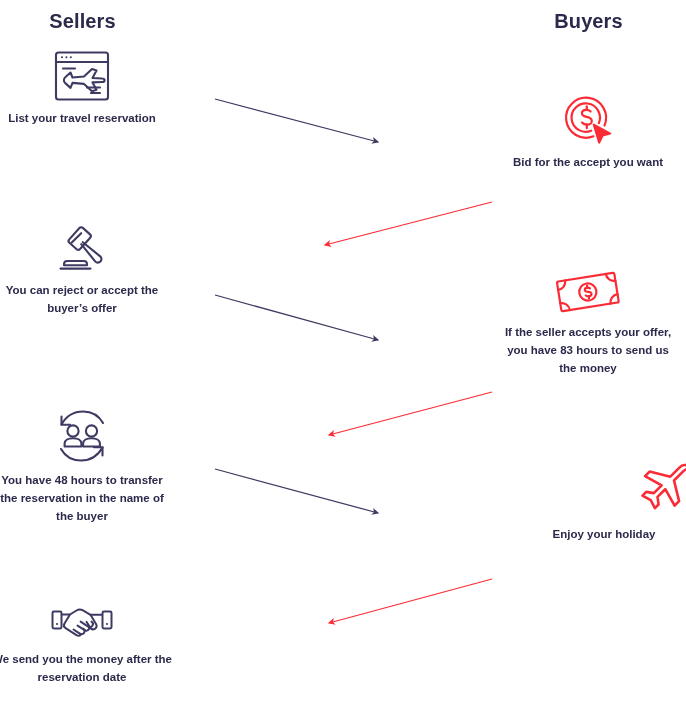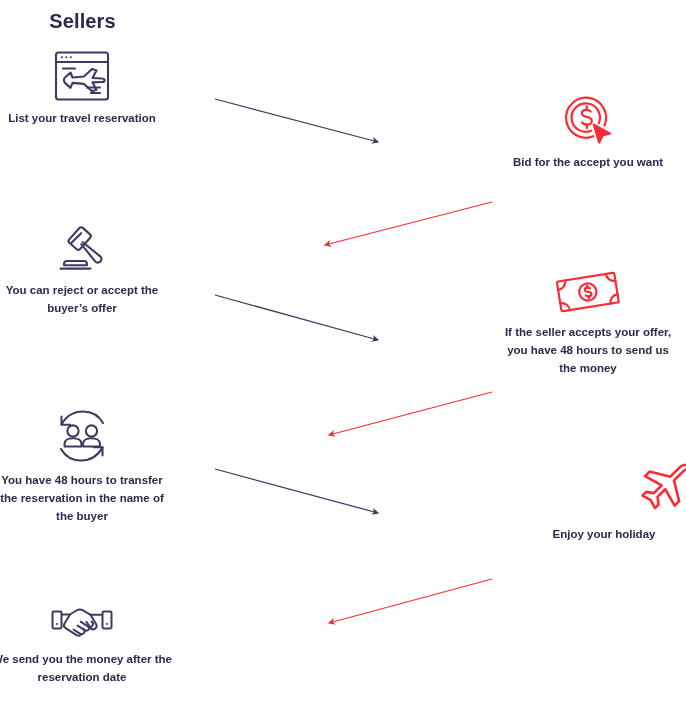--- a/index.html
+++ b/index.html
@@ -61,20 +61,21 @@
     pointer-events: none;
   }
 </style>
 </head>
 <body>
 
 <div class="stage">
 
   <div class="col-title" id="sellers-title">Sellers</div>
 
+  <div class="col-title" id="buyers-title">Buyers</div>
 
   <div class="step" style="left:-8px; top:50px;">
     <span class="step-icon">
       <svg width="58" height="52" viewBox="0 0 58 52" fill="none" stroke="#3e3b63" stroke-width="2.1" stroke-linecap="round" stroke-linejoin="round">
         <rect x="3" y="2.5" width="52" height="47" rx="2.5"></rect>
         <line x1="3" y1="12" x2="55" y2="12"></line>
         <circle cx="9" cy="7.3" r="1.05" fill="#3e3b63" stroke="none"></circle>
         <circle cx="13.4" cy="7.3" r="1.05" fill="#3e3b63" stroke="none"></circle>
         <circle cx="17.8" cy="7.3" r="1.05" fill="#3e3b63" stroke="none"></circle>
         <line x1="10" y1="18.5" x2="22" y2="18.5"></line>
@@ -164,21 +165,21 @@
           <path d="M64 28.8 C59.3 28.8 55.6 32.4 55.6 37"></path>
           <circle cx="35" cy="22" r="8.6"></circle>
           <path d="M37.6 18.6 C36.9 17.9 35.9 17.5 34.9 17.6 C33.4 17.7 32.3 18.5 32.3 19.7
                    C32.3 20.9 33.5 21.5 35.2 21.8 C37.1 22.2 38.3 22.8 38.3 24.2
                    C38.3 25.5 37 26.4 35.4 26.4 C34.2 26.4 33.1 25.9 32.4 25.1"></path>
           <line x1="35.2" y1="15.4" x2="35.2" y2="17.8"></line>
           <line x1="35.2" y1="26.2" x2="35.2" y2="28.6"></line>
         </g>
       </svg>
     </span>
-    <span class="step-label">If the seller accepts your offer, you have 48 hours to send us the money</span>
+    <span class="step-label">If the seller accepts your offer, you have 83 hours to send us the money</span>
   </div>
 
   <div class="step" style="left:514px; top:462px;align-items:flex-end;">
     <span class="step-icon">
       <svg width="58" height="56" viewBox="0 0 58 56" fill="none" stroke="#fb2b35" stroke-width="2.6" stroke-linecap="round" stroke-linejoin="round">
         <path d="M52.4 4.4 C50.2 2.3 46.4 2.6 43.7 5.3 L34.3 14.7 L13.6 9.6 L9.1 14.1
                  L25.6 23.4 L17.9 31.1 L10.2 29.9 L6.5 33.6 L14.7 38.2 L18.9 46.2
                  L22.6 42.5 L21.5 34.9 L29.3 27.2 L38.6 43.6 L43.1 39.1 L38 18.5
                  L47.4 9.1 C50.1 6.4 54.6 6.5 52.4 4.4 Z"></path>
       </svg>

